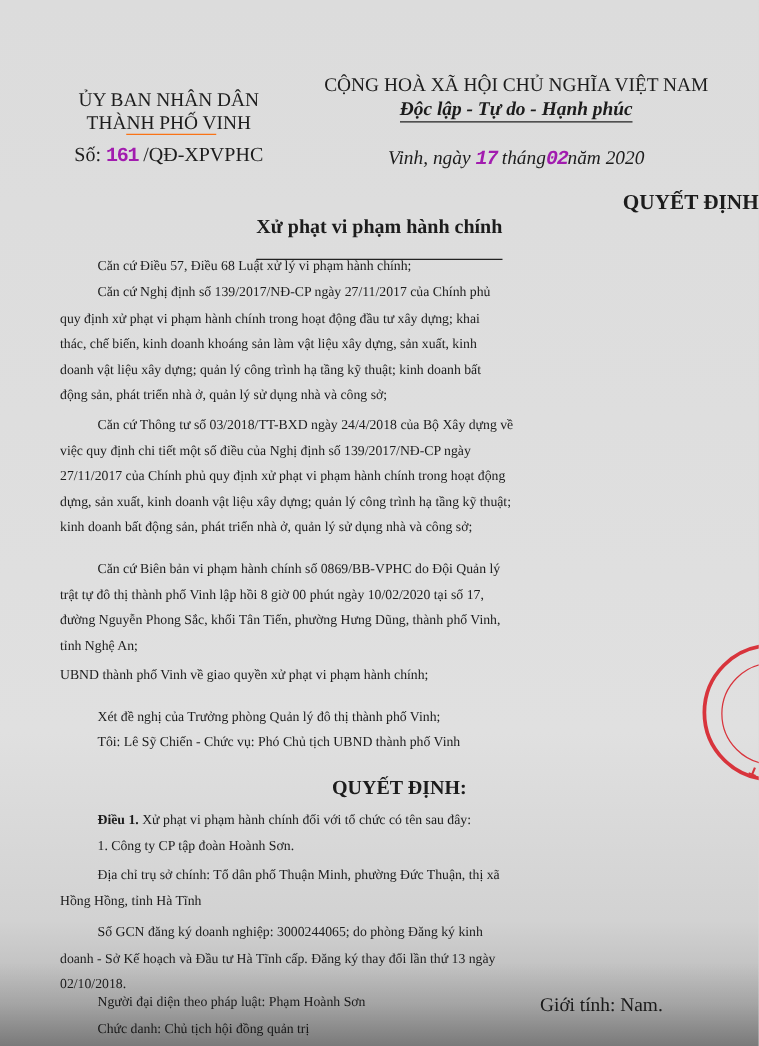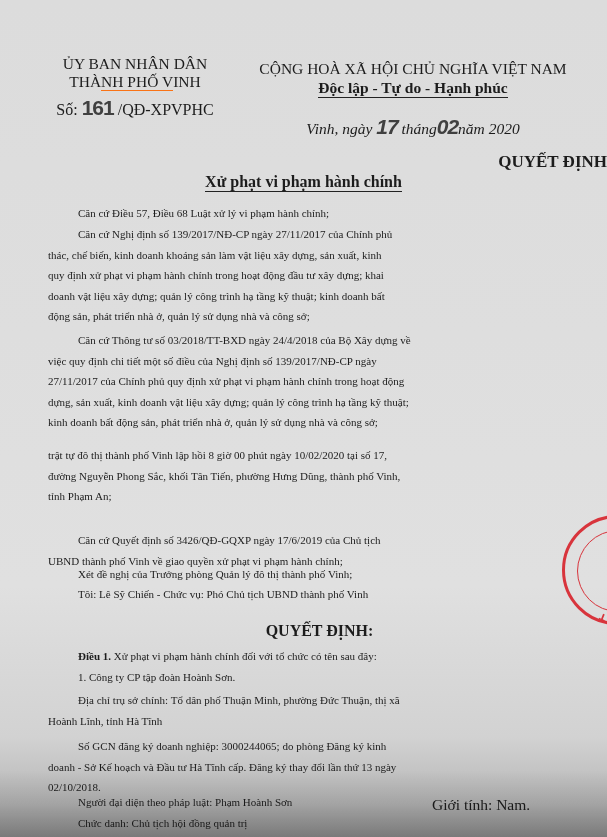--- a/index.html
+++ b/index.html
@@ -11,31 +11,31 @@
   }
   .paper {
     position: absolute; left: 0; top: 0; width: 607px; height: 837px;
     background: linear-gradient(180deg, #dcdcdc 0%, #dedede 40%, #e0e0e0 70%, #d2d2d2 88%, #a9a9a9 100%);
   }
   .shadow-bottom {
     position: absolute; left: 0; top: 770px; width: 607px; height: 67px;
     background: linear-gradient(180deg, rgba(0,0,0,0) 0%, rgba(0,0,0,0.10) 50%, rgba(0,0,0,0.28) 100%);
   }
   .abs { position: absolute; white-space: nowrap; }
-  .hdr-left { left: 40px; top: 55px; width: 190px; text-align: center; font-size: 15.5px; line-height: 18px; }
+  .hdr-left { left: 40px; top: 72px; width: 190px; text-align: center; font-size: 15.5px; line-height: 18px; }
   .hdr-left .org2 { display: inline-block; }
   .hdr-left .org2 .ul { border-bottom: 1px solid #f97316; }
   .hdr-left .so { margin-top: 8px; font-size: 16px; }
-  .hw { font-family: Liberation Sans, sans-serif; font-weight: bold; color: #404040; font-size: 21px; letter-spacing: -1px; }
+  .hw { font-family: Liberation Mono, monospace; font-weight: bold; color: #a21caf; font-size: 16px; letter-spacing: -1px; }
   .hdr-right { left: 248px; top: 60px; width: 330px; text-align: center; font-size: 15.5px; line-height: 18px; }
-  .hdr-right .motto { font-weight: bold; display: inline-block; border-bottom: 1px solid #222; line-height: 19px; }
+  .hdr-right .motto { font-weight: bold; display: inline-block; border-bottom: 1px solid #222; line-height: 19px; font-style: italic; }
   .hdr-right .date { font-style: italic; margin-top: 20px; font-size: 15.5px; }
   .title { left: 0; width: 607px; top: 152px; text-align: right; font-weight: bold; font-size: 17px; }
   .subtitle { left: 0; width: 607px; top: 173px; text-align: center; font-weight: bold; font-size: 16px; }
-  .subtitle span { border-bottom: 1.5px solid #222; padding-bottom: 1px; }
+  .subtitle span { border-bottom: 1.5px solid #222; padding-bottom: 17px; }
   .para { position: absolute; font-size: 11px; line-height: 20.6px; text-align: justify; }
   .para .l { display: block; white-space: nowrap; }
   .para .ind { padding-left: 30px; }
   .b { font-weight: bold; }
   .stamp {
     position: absolute; left: 562px; top: 515px; width: 110px; height: 110px;
     border-radius: 50%; border: 3px solid #d8343c; box-sizing: border-box;
   }
   .stamp .inner { position: absolute; left: 12px; top: 12px; width: 80px; height: 80px; border-radius: 50%; border: 1.5px solid #d8343c; }
   .stamp .txt { position: absolute; left: 0; top: 0; width: 110px; height: 110px; }
@@ -66,57 +66,57 @@
 </div>
 
 <div class="abs title">QUYẾT ĐỊNH</div>
 <div class="abs subtitle"><span>Xử phạt vi phạm hành chính</span></div>
 
 <div class="para" style="left:48px; top:203px; width:510px;">
   <span class="l ind">Căn cứ Điều 57, Điều 68 Luật xử lý vi phạm hành chính;</span>
 </div>
 <div class="para" style="left:48px; top:224px; width:510px;">
   <span class="l ind">Căn cứ  Nghị định số 139/2017/NĐ-CP ngày 27/11/2017 của Chính phủ</span>
+  <span class="l">quy định xử phạt vi phạm hành chính trong hoạt động đầu tư xây dựng; khai</span>
   <span class="l">thác, chế biến, kinh doanh khoáng sản làm vật liệu xây dựng, sản xuất, kinh</span>
-  <span class="l">quy định xử phạt vi phạm hành chính trong hoạt động đầu tư xây dựng; khai</span>
   <span class="l">doanh vật liệu xây dựng; quản lý công trình hạ tầng kỹ thuật; kinh doanh bất</span>
   <span class="l">động sản, phát triển nhà ở, quản lý sử dụng nhà và công sở;</span>
 </div>
 <div class="para" style="left:48px; top:330px; width:510px;">
   <span class="l ind">Căn cứ Thông tư số 03/2018/TT-BXD ngày 24/4/2018 của Bộ Xây dựng về</span>
   <span class="l">việc quy định chi tiết một số điều của Nghị định số 139/2017/NĐ-CP ngày</span>
   <span class="l">27/11/2017 của Chính phủ quy định xử phạt vi phạm hành chính trong hoạt động</span>
   <span class="l">dựng, sản xuất, kinh doanh vật liệu xây dựng; quản lý công trình hạ tầng kỹ thuật;</span>
   <span class="l">kinh doanh bất động sản, phát triển nhà ở, quản lý sử dụng nhà và công sở;</span>
 </div>
 <div class="para" style="left:48px; top:445px; width:510px;">
+  <span class="l ind">Căn cứ Biên bản vi phạm hành chính số 0869/BB-VPHC do Đội Quản lý</span>
   <span class="l">trật tự đô thị thành phố Vinh lập hồi 8 giờ 00 phút ngày 10/02/2020 tại số 17,</span>
   <span class="l">đường Nguyễn Phong Sắc, khối Tân Tiến, phường Hưng Dũng, thành phố Vinh,</span>
-  <span class="l">tỉnh Phạm An;</span>
+  <span class="l">tỉnh Nghệ An;</span>
 </div>
 <div class="para" style="left:48px; top:530px; width:510px;">
-  <span class="l ind">Căn cứ Quyết định số 3426/QĐ-GQXP ngày 17/6/2019 của Chủ tịch</span>
   <span class="l">UBND thành phố Vinh về giao quyền xử phạt vi phạm hành chính;</span>
 </div>
 <div class="para" style="left:48px; top:564px; width:510px;">
   <span class="l ind">Xét đề nghị của Trưởng phòng Quản lý đô thị thành phố Vinh;</span>
 </div>
 <div class="para" style="left:48px; top:584px; width:510px;">
   <span class="l ind">Tôi: Lê Sỹ Chiến - Chức vụ: Phó Chủ tịch UBND thành phố Vinh</span>
 </div>
 
 <div class="abs b" style="left:16px; width:607px; top:622px; text-align:center; font-size:16px;">QUYẾT ĐỊNH:</div>
 
 <div class="para" style="left:48px; top:646px; width:510px;">
   <span class="l ind"><span class="b">Điều 1.</span><span> Xử phạt vi phạm hành chính đối với tổ chức có tên sau đây:</span></span>
   <span class="l ind">1. Công ty CP tập đoàn Hoành Sơn.</span>
 </div>
 <div class="para" style="left:48px; top:690px; width:510px;">
   <span class="l ind">Địa chỉ trụ sở chính: Tổ dân phố Thuận Minh, phường Đức Thuận, thị xã</span>
-  <span class="l">Hoành Lĩnh, tỉnh Hà Tĩnh</span>
+  <span class="l">Hồng Hồng, tỉnh Hà Tĩnh</span>
 </div>
 <div class="para" style="left:48px; top:736px; width:510px;">
   <span class="l ind">Số GCN đăng ký doanh nghiệp: 3000244065; do phòng Đăng ký kinh</span>
   <span class="l">doanh - Sở Kế hoạch và Đầu tư Hà Tĩnh cấp. Đăng ký thay đổi lần thứ 13 ngày</span>
   <span class="l">02/10/2018.</span>
 </div>
 <div class="para" style="left:48px; top:792px; width:510px;">
   <span class="l ind">Người đại diện theo pháp luật: Phạm Hoành Sơn</span>
 </div>
 <div class="abs" style="left:432px; top:796px; font-size:15.5px;">Giới tính: Nam.</div>

